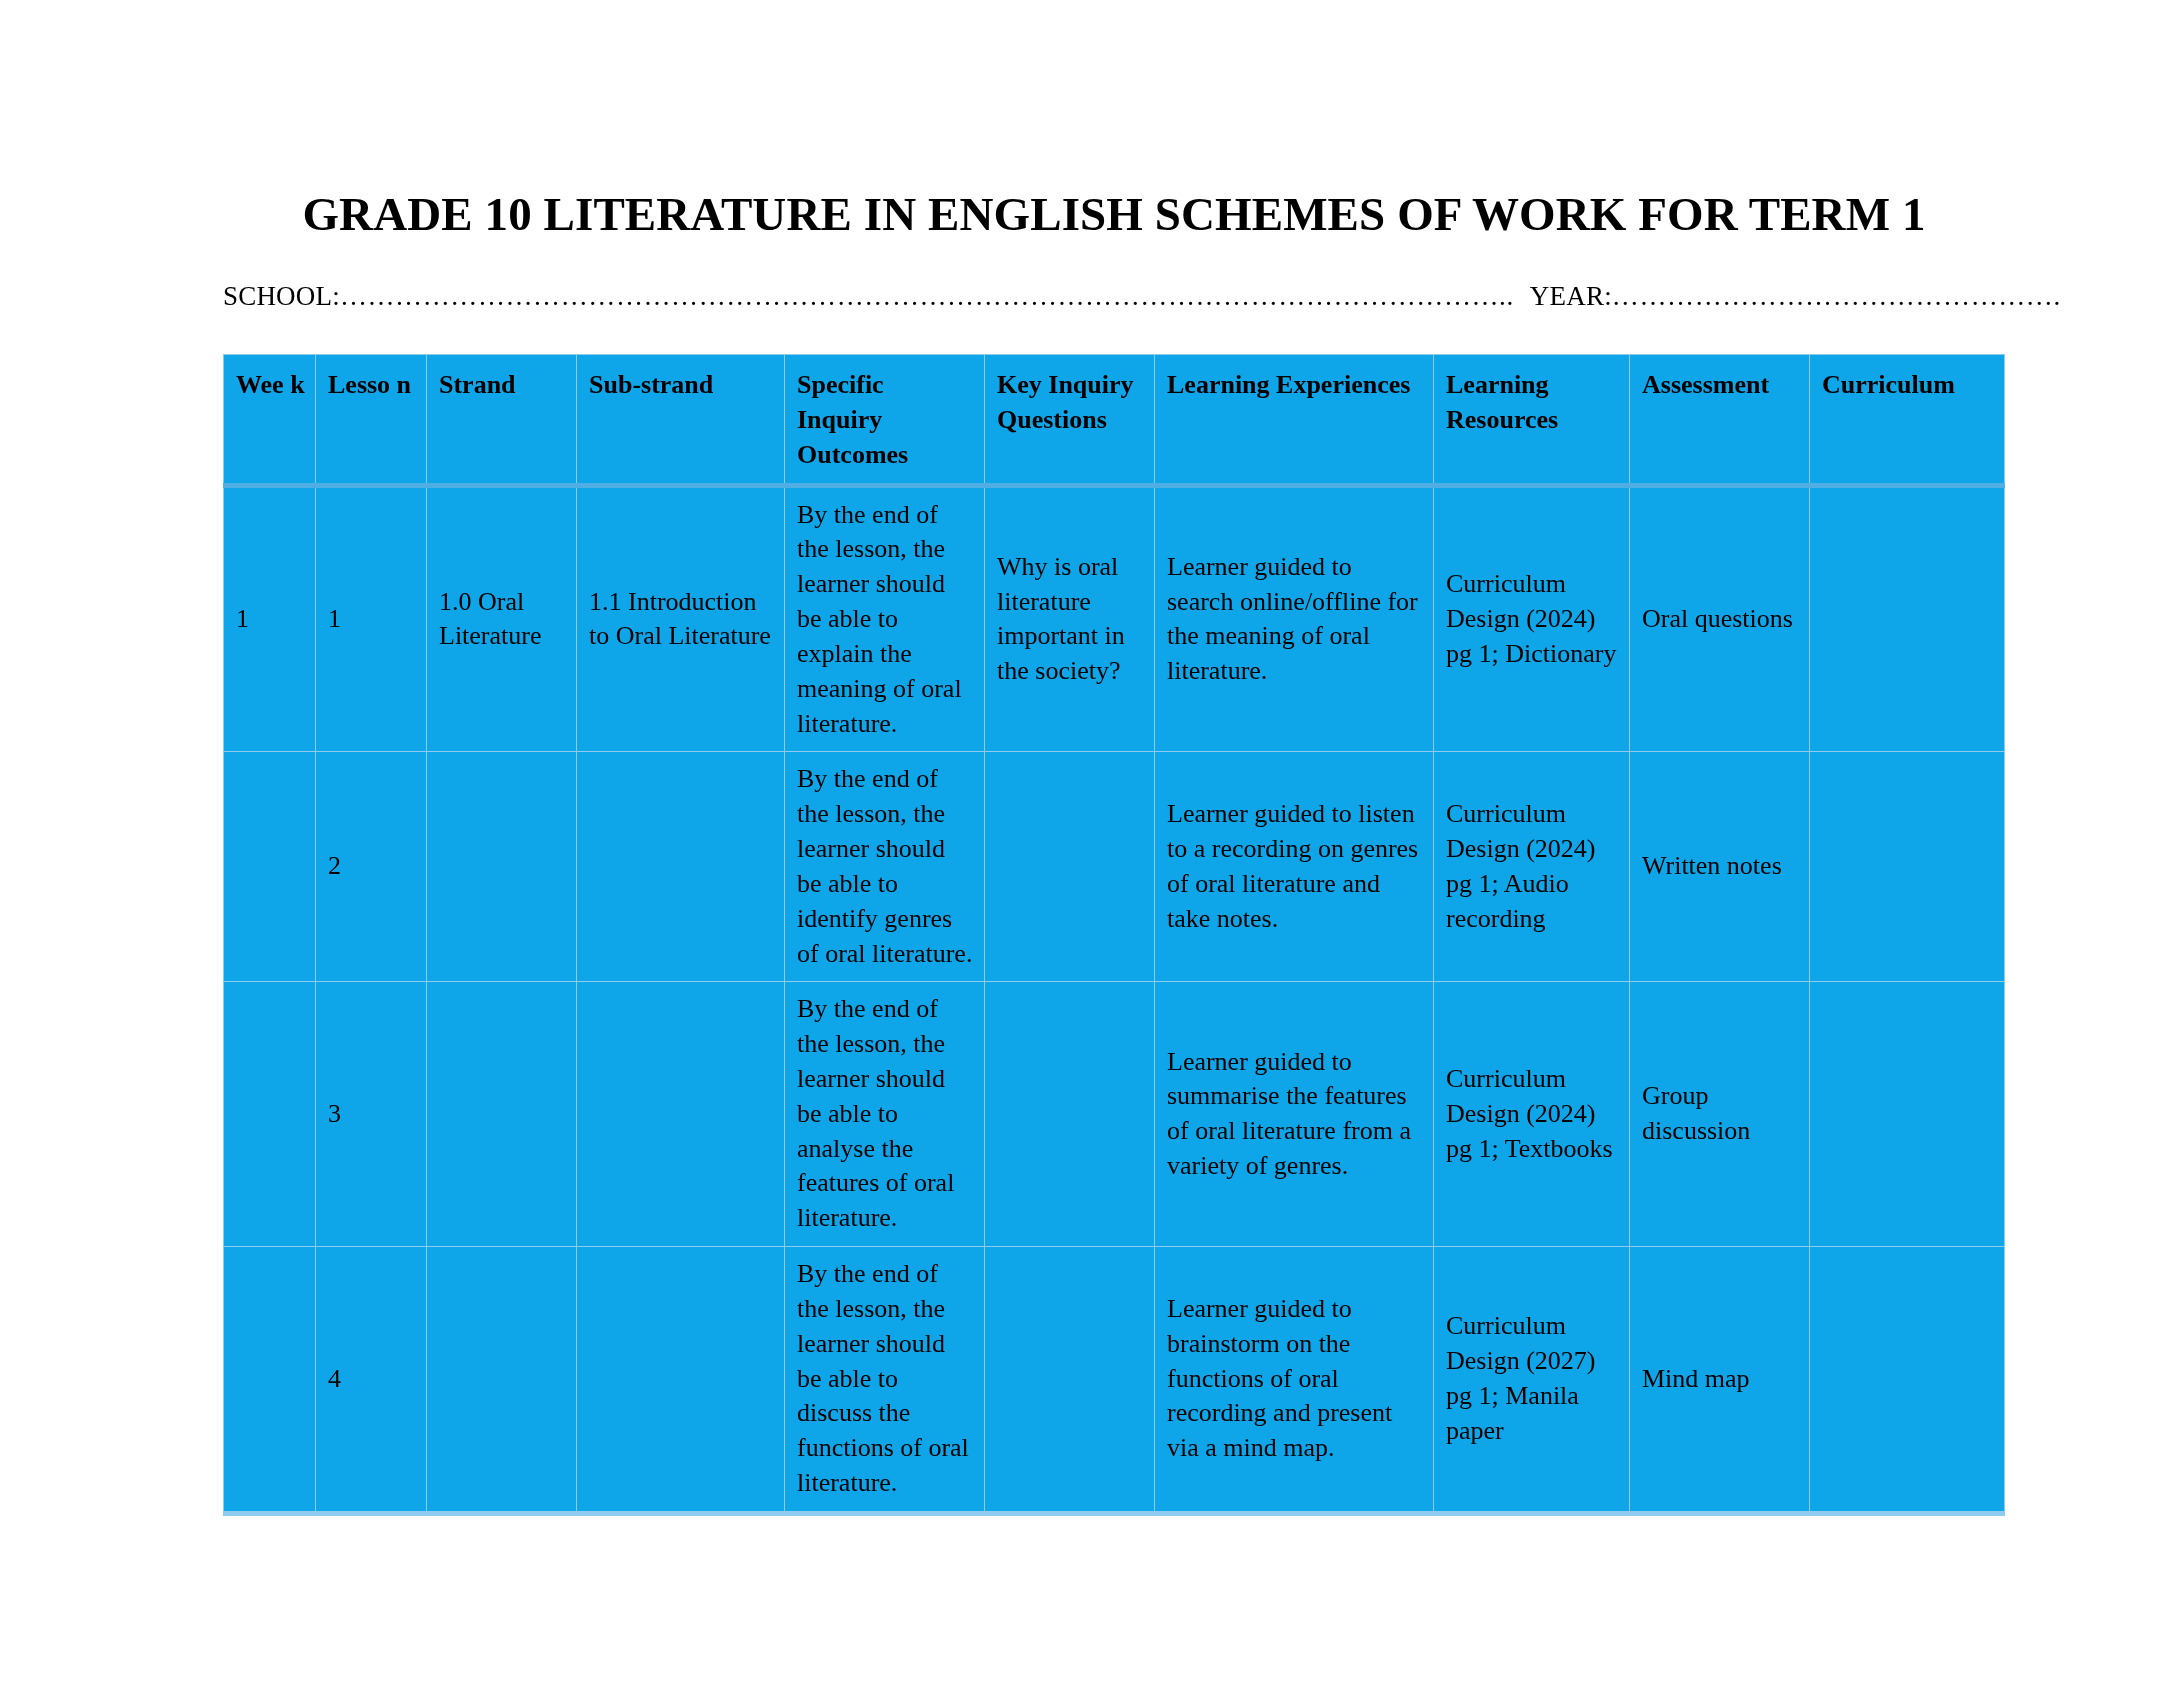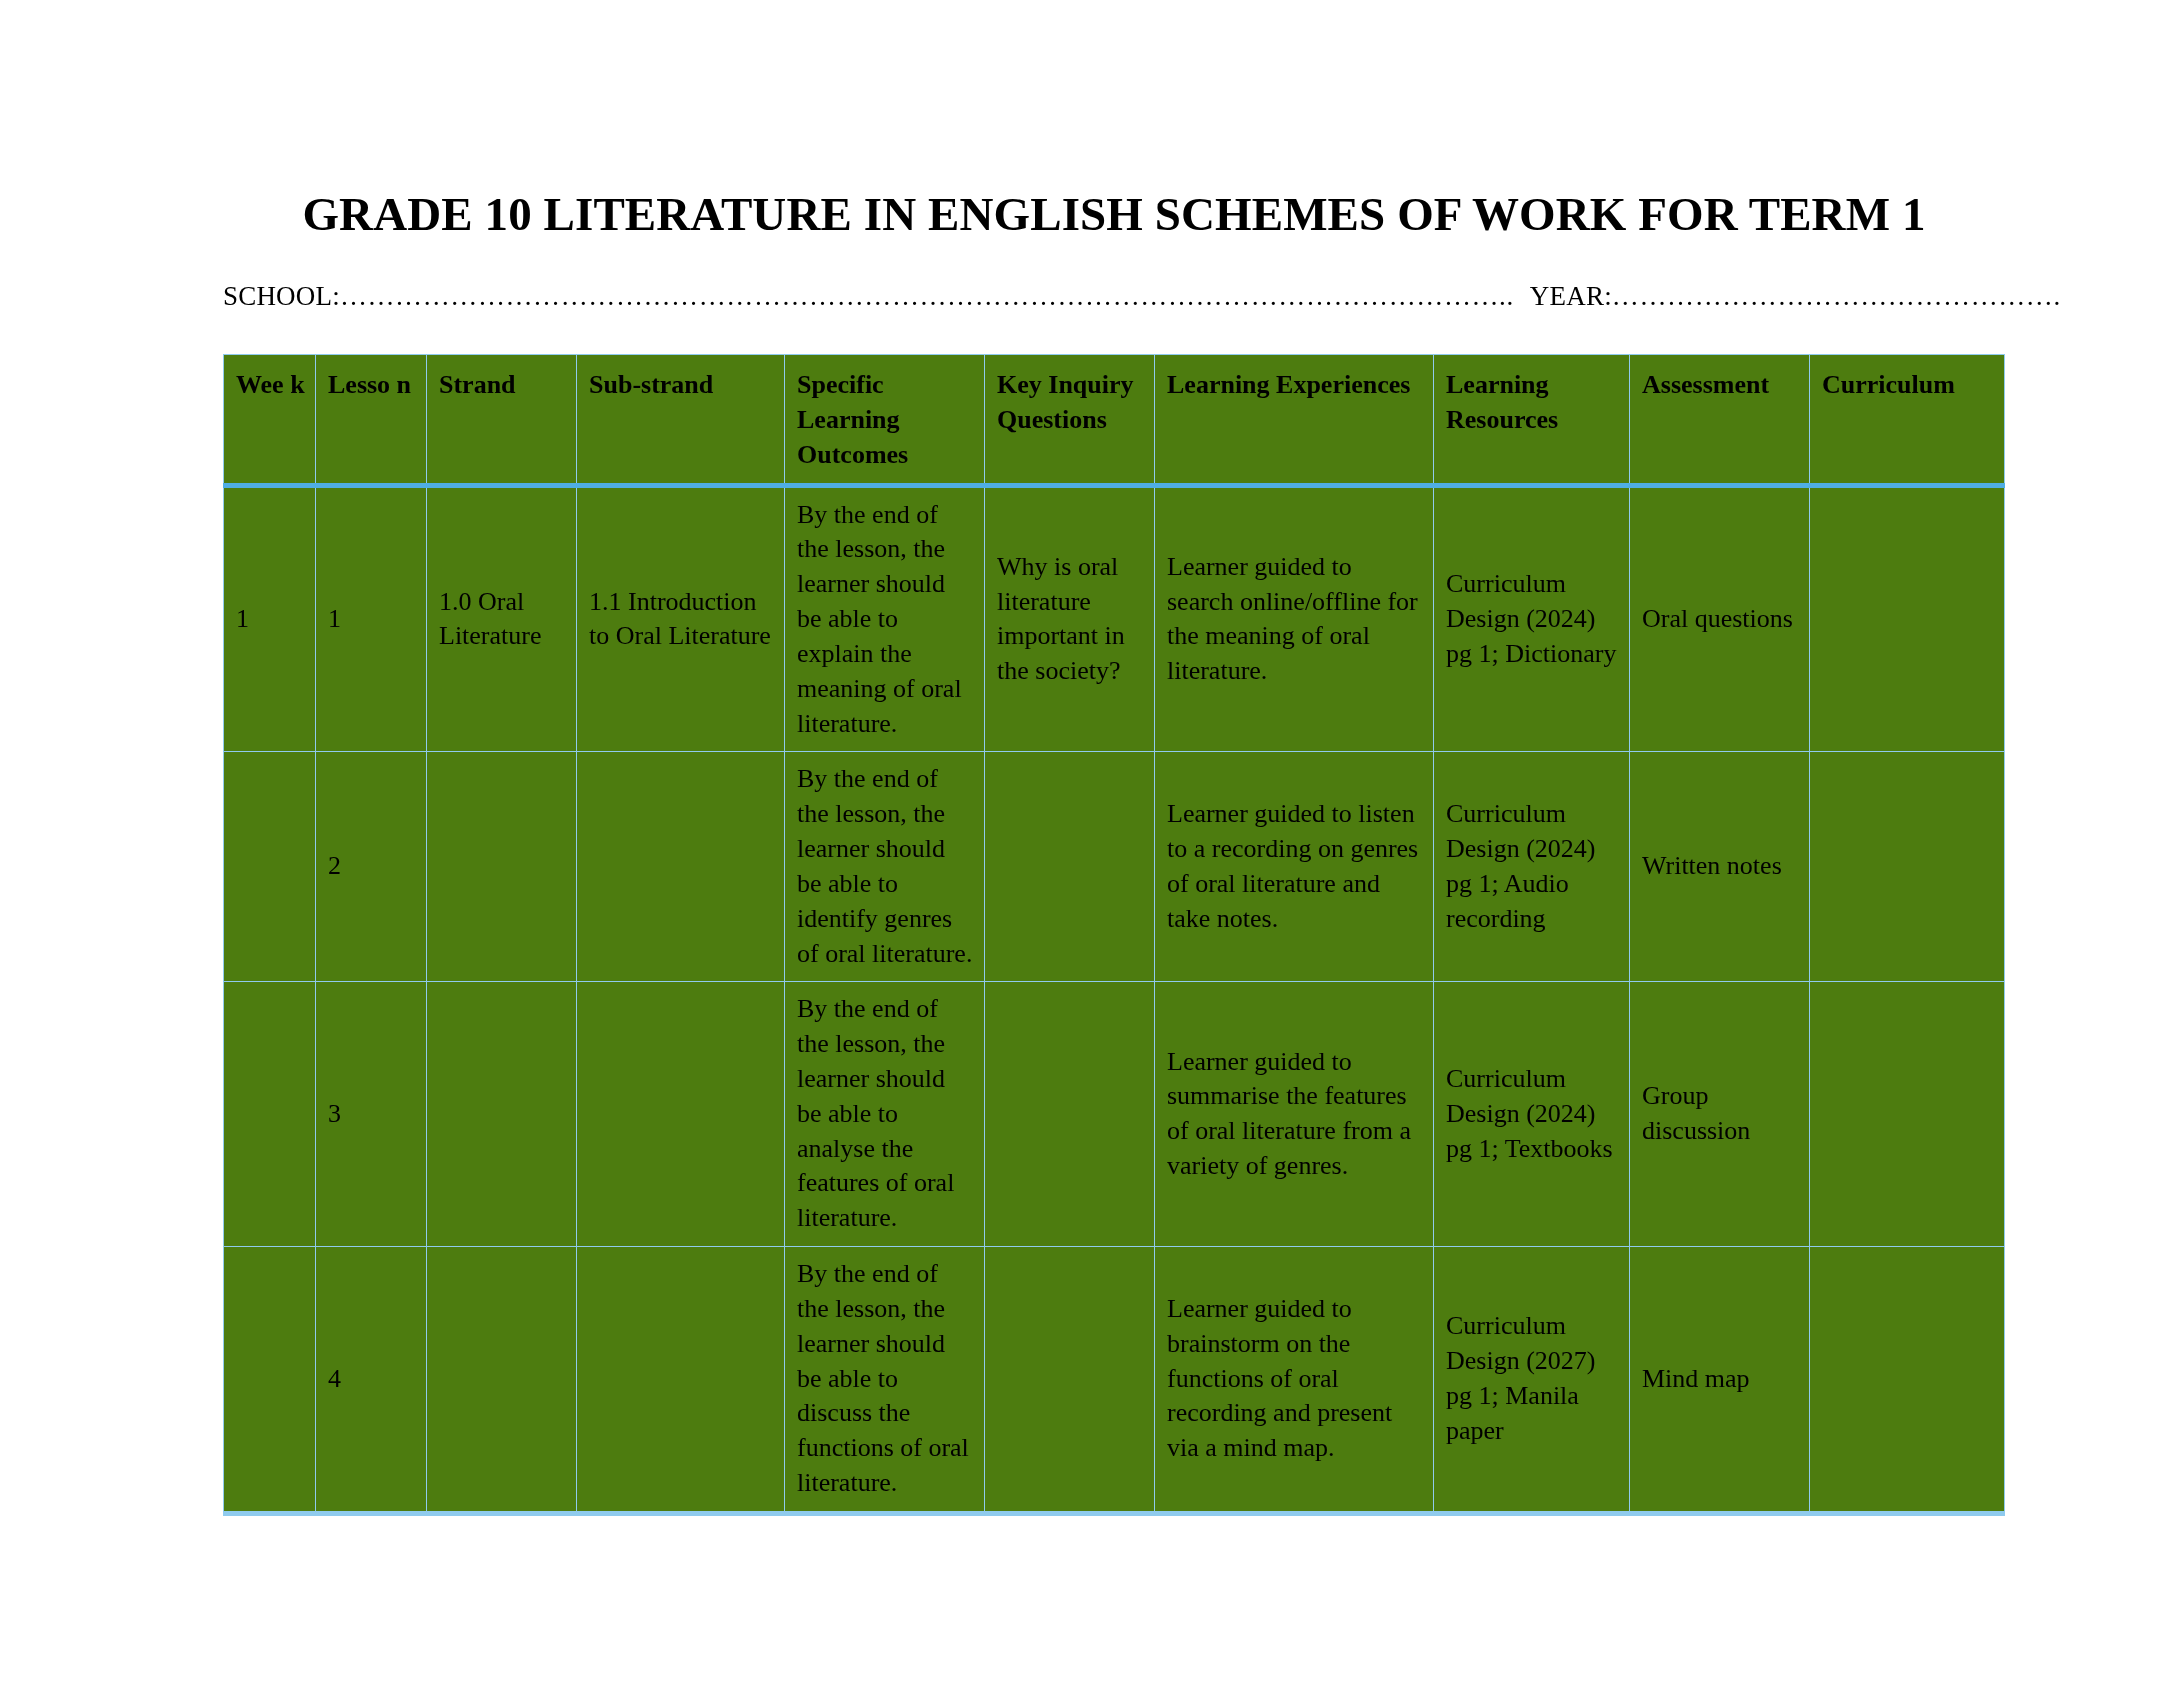--- a/index.html
+++ b/index.html
@@ -52,21 +52,21 @@
   .form-line .gap { display: inline-block; width: 16px; }
 
   
   .table-wrap {
     padding: 12px 0 0 198px;
   }
   table.scheme {
     border-collapse: collapse;
     table-layout: fixed;
     width: 1782px;
-    background: #4d7c0f;
+    background: #0ea5e9;
   }
   table.scheme col.c-week   { width: 92px;  }
   table.scheme col.c-lesson { width: 111px; }
   table.scheme col.c-strand { width: 150px; }
   table.scheme col.c-sub    { width: 208px; }
   table.scheme col.c-slo    { width: 200px; }
   table.scheme col.c-kiq    { width: 170px; }
   table.scheme col.c-lex    { width: 279px; }
   table.scheme col.c-lres   { width: 196px; }
   table.scheme col.c-assess { width: 180px; }
@@ -128,21 +128,21 @@
           <col class="c-lres">
         <col class="c-assess">
           <col class="c-reflect">
       </colgroup>
       <thead>
         <tr>
           <th>Wee k</th>
           <th>Lesso n</th>
           <th>Strand</th>
           <th>Sub-strand</th>
-          <th>Specific Learning Outcomes</th>
+          <th>Specific Inquiry Outcomes</th>
           <th>Key Inquiry Questions</th>
           <th>Learning Experiences</th>
           <th>Learning Resources</th>
           <th>Assessment</th>
           <th>Curriculum</th>
         </tr>
       </thead>
       <tbody>
 
         <tr>

